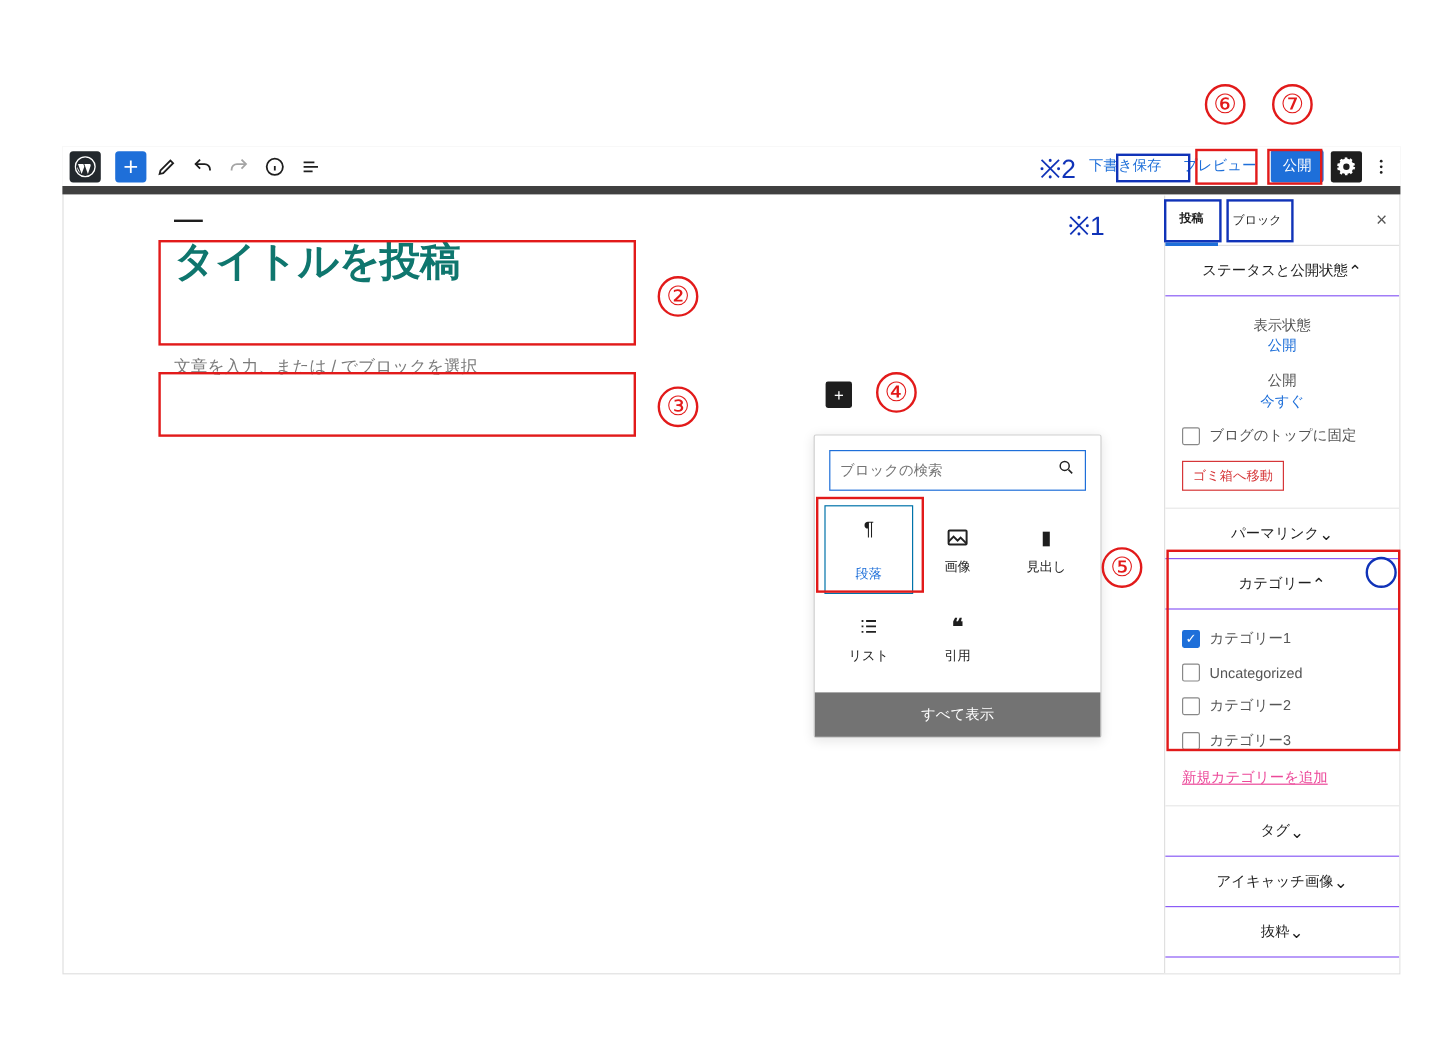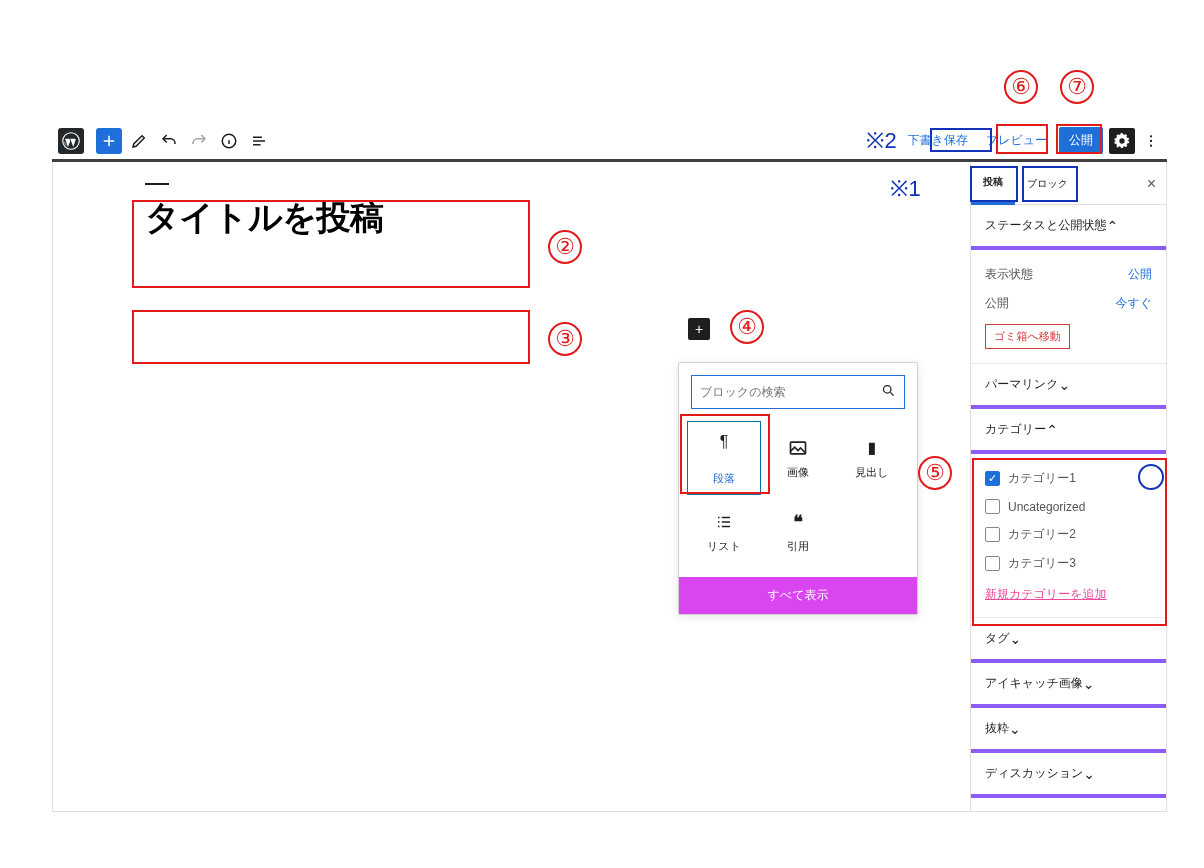--- a/index.html
+++ b/index.html
@@ -1,56 +1,56 @@
 <!DOCTYPE html>
 <html><head>
 <meta charset="utf-8">
 <style>
   * { box-sizing: border-box; margin: 0; padding: 0; }
   body { font-family: -apple-system, BlinkMacSystemFont, "Segoe UI", "Hiragino Sans", "Meiryo", sans-serif; background: #fff; width: 1204px; height: 868px; position: relative; overflow: hidden; }
   .app { position: absolute; left: 52px; top: 122px; width: 1115px; height: 690px; border: 1px solid #e0e0e0; background: #fff; display: flex; }
   
-  .toolbar { position: absolute; left: 52px; top: 122px; width: 1115px; height: 40px; display: flex; align-items: center; padding: 0 6px; border-bottom: 3px solid #404040; background: #fff; z-index: 3; }
+  .toolbar { position: absolute; left: 52px; top: 122px; width: 1115px; height: 40px; display: flex; align-items: center; padding: 0 6px; border-bottom: 7px solid #404040; background: #fff; z-index: 3; }
   .wp-logo { width: 26px; height: 26px; background: #23282d; border-radius: 3px; display:flex; align-items:center; justify-content:center; color:#fff; font-weight:bold; font-size:15px; margin-right:10px; }
   .wp-logo svg { width: 18px; height: 18px; fill: #fff; }
   .tbtn { width: 26px; height: 26px; display:flex; align-items:center; justify-content:center; border:none; background:transparent; cursor:pointer; margin: 0 2px; color:#1e1e1e; }
   .tbtn.add { background:#1e6fd9; color:#fff; border-radius:3px; }
   .tbtn svg { width:18px; height:18px; }
   .toolbar-right { margin-left:auto; display:flex; align-items:center; gap:6px; }
   .txtbtn { background:transparent; border:none; color:#1e6fd9; font-size:12px; padding:4px 6px; cursor:pointer; }
   .publish { background:#1e6fd9; color:#fff; border:none; padding:5px 10px; font-size:12px; border-radius:2px; cursor:pointer; }
   .gearbtn { width:26px; height:26px; display:flex; align-items:center; justify-content:center; background:#1e1e1e; color:#fff; border:none; border-radius:2px; }
   .morebtn { width:20px; height:26px; display:flex; align-items:center; justify-content:center; background:transparent; border:none; color:#1e1e1e; }
   
   .editor { flex:1; padding-top:60px; padding-left:80px; position:relative; }
-  .title-field { font-size:34px; font-weight:700; color:#000000; width:430px; padding:8px 12px; letter-spacing:-0.5px; }
+  .title-field { font-size:34px; font-weight:700; color:#0f766e; width:430px; padding:8px 12px; letter-spacing:-0.5px; }
   .title-rule { width:24px; height:2px; background:#1e1e1e; margin-left:12px; margin-bottom:2px; }
   .content-field { margin-top:36px; width:430px; color:#7a7a7a; font-size:14px; padding:12px 12px; }
   
   .inserter { position:absolute; left:678px; top:320px; width:240px; border:1px solid #d0d0d0; border-radius:2px; background:#fff; box-shadow:0 2px 10px rgba(0,0,0,.1); }
   .inserter-plus { position:absolute; left:688px; top:318px; width:22px; height:22px; background:#1e1e1e; color:#fff; border-radius:2px; display:flex; align-items:center; justify-content:center; font-size:14px; z-index:2; }
   .inserter-search { margin:12px; border:1px solid #1e6fd9; height:34px; display:flex; align-items:center; padding:0 8px; justify-content:space-between; }
   .inserter-search input { border:none; outline:none; font-size:12px; flex:1; }
   .inserter-grid { display:grid; grid-template-columns:repeat(3,1fr); padding:0 8px 8px; }
   .blk { height:74px; display:flex; flex-direction:column; align-items:center; justify-content:center; gap:6px; cursor:pointer; }
   .blk-ic { width:22px; height:22px; display:flex; align-items:center; justify-content:center; color:#1e1e1e; }
   .blk-lbl { font-size:11px; color:#1e1e1e; }
   .blk.sel { border:1px solid #0073aa; }
   .blk.sel .blk-lbl { color:#1e6fd9;margin-top:12px; }
-  .inserter-all { background:#d946ef; color:#fff; text-align:center; padding:10px 0; font-size:12px; cursor:pointer; }
+  .inserter-all { background:#737373; color:#fff; text-align:center; padding:10px 0; font-size:12px; cursor:pointer; }
   
   .sidebar { position:absolute; right:0; top:40px; width:196px; bottom:0; border-left:1px solid #e0e0e0; background:#fff; overflow:hidden; font-size:12px; color:#1e1e1e; }
   .tabs { display:flex; align-items:center; border-bottom:1px solid #e0e0e0; height:42px; }
   .tab { padding:0 12px; height:42px; display:flex; align-items:center; cursor:pointer; font-size:10px; }
   .tab.active { border-bottom:3px solid #1e6fd9; font-weight:600; }
   .tab-close { margin-left:auto; padding:0 10px; cursor:pointer; color:#555; font-size:16px; }
-  .panel-head { display:flex; align-items:center; justify-content:flex-start; padding:12px 14px; border-bottom:4px solid #8b5cf6; cursor:pointer; }
+  .panel-head { display:flex; align-items:center; justify-content:center; padding:12px 14px; border-bottom:1px solid #8b5cf6; cursor:pointer; }
   .panel-head span.chev { font-size:14px; color:#1e1e1e; }
   .panel-body { padding:10px 14px 14px; border-bottom:1px solid #e8e8e8; }
-  .row { display:flex; justify-content:space-between; align-items:center; padding:6px 0; color:#555; }
+  .row { display:flex; justify-content:space-between; align-items:center; padding:6px 0; color:#555;flex-direction:column; }
   .row .val { color:#1e6fd9; }
   .chk { display:flex; align-items:center; gap:8px; padding:6px 0; color:#555; }
   .chkbox { width:15px; height:15px; border:1px solid #888; border-radius:2px; display:flex; align-items:center; justify-content:center; font-size:11px; color:#fff; }
   .chkbox.on { background:#1e6fd9; border-color:#1e6fd9; }
   .trashbtn { border:1px solid #d63638; color:#d63638; background:transparent; padding:4px 8px; font-size:11px; margin-top:6px; cursor:pointer; }
   .addcat { color:#ec4899; text-decoration:underline; font-size:12px; display:inline-block; margin-top:8px; cursor:pointer; }
 
   
   .anno { position:absolute; z-index:10; pointer-events:none; }
   .redbox { border:2px solid #e21a1a; }
@@ -118,20 +118,21 @@
           <circle cx="12" cy="19" r="1.7"></circle>
         </svg>
     </button>
   </div>
 </div>
 
 <div class="app">
   <div class="editor">
     <div class="title-rule"></div>
     <div class="title-field">タイトルを投稿</div>
+    <div class="content-field">文章を入力、または / でブロックを選択</div>
   </div>
 
   <div class="sidebar">
     <div class="tabs">
       <div class="tab active">投稿</div>
       <div class="tab">ブロック</div>
       <div class="tab-close">×</div>
     </div>
 
     <div class="panel-head">
@@ -140,20 +141,24 @@
     </div>
     <div class="panel-body">
       <div class="row">
         <span>表示状態</span>
         <span class="val">公開</span>
       </div>
       <div class="row">
         <span>公開</span>
         <span class="val">今すぐ</span>
       </div>
+      <div class="chk">
+        <div class="chkbox"></div>
+        <span>ブログのトップに固定</span>
+      </div>
       <button class="trashbtn">ゴミ箱へ移動</button>
     </div>
 
     <div class="panel-head">
       <span>パーマリンク</span>
       <span class="chev">⌄</span>
     </div>
 
     <div class="panel-head">
       <span>カテゴリー</span>

